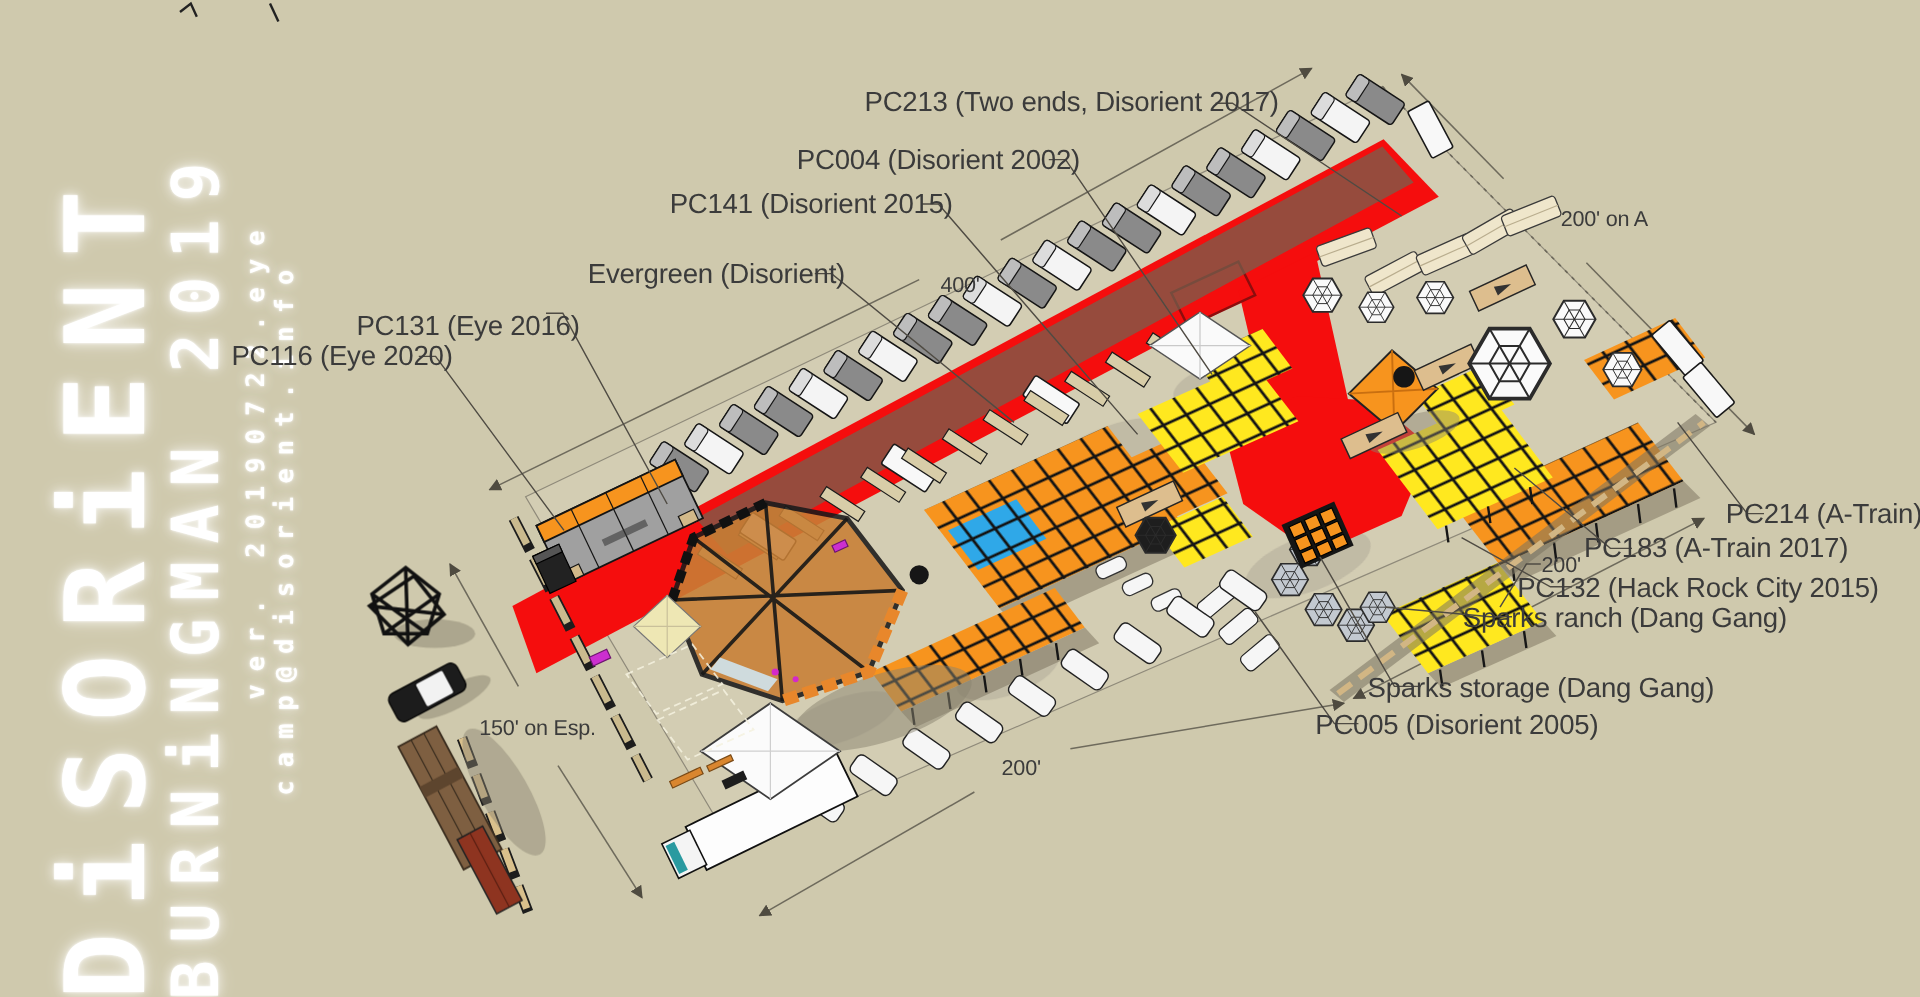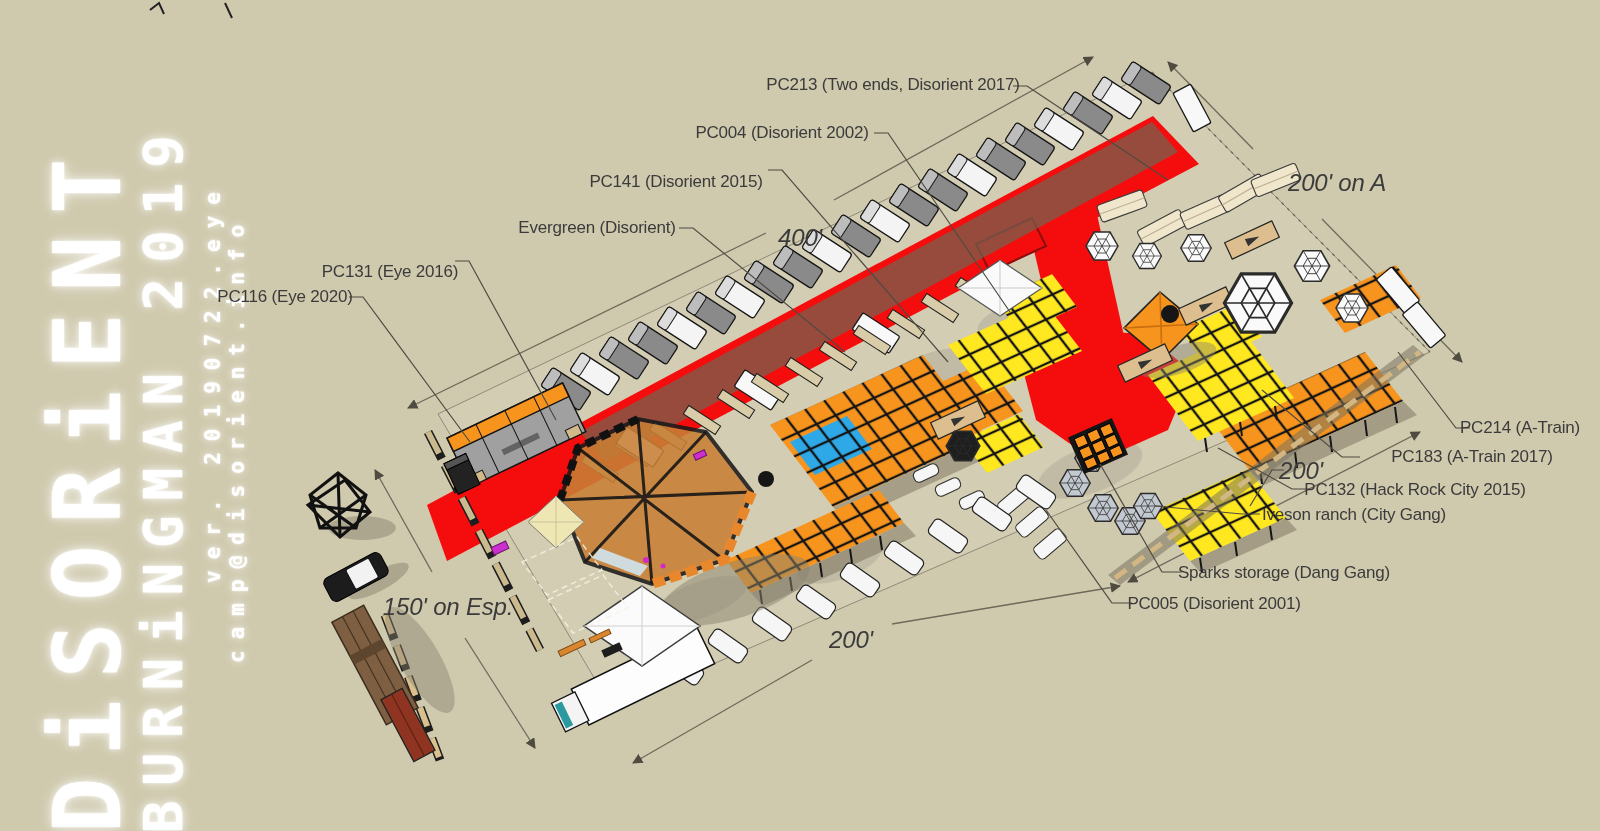--- a/index.html
+++ b/index.html
@@ -8,22 +8,22 @@
     --label:#3b3b3b; --logo:#ffffff; --shadow:#6e6752; --rv-dark:#8a8a8a;
     --rv-white:#f4f4f4; --beige:#d8cda8; --cream:#efe6cb; --tan-box:#ddbe8e;
     --pavilion:#c87f35; --dome-gray:#c3c9d0; --ink:#1b1b1b;
   }
   html,body{margin:0;padding:0;}
   body{width:1600px;height:831px;overflow:hidden;background:var(--bg);
        font-family:"Liberation Sans",sans-serif;}
   #stage{position:relative;width:1600px;height:831px;background:var(--bg);}
   #scene{position:absolute;left:0;top:0;}
   .lbl{position:absolute;transform:translate(-50%,-50%);white-space:nowrap;
-       font-size:17px;letter-spacing:-0.2px;color:var(--label);z-index:5;}
-  .dimtxt{font-size:24px;font-style:italic;}
+       font-size:23px;letter-spacing:-0.2px;color:var(--label);z-index:5;}
+  .dimtxt{font-size:18px;}
   
   #logo{position:absolute;left:44px;top:833px;transform:rotate(-90deg);
         transform-origin:0 0;display:flex;flex-direction:column;z-index:4;
         color:var(--logo);font-family:"DejaVu Sans Mono",monospace;font-weight:bold;
         text-shadow:0 0 2px #fff,0 0 9px rgba(255,255,255,.75),0 0 18px rgba(255,255,255,.4);}
   #logo .l1{font-size:92px;line-height:.98;letter-spacing:22px;}
   #logo .l2{font-size:54px;line-height:1.05;letter-spacing:15px;margin-top:2px;}
   #logo .sm{font-size:21px;font-weight:bold;letter-spacing:11px;line-height:1.15;}
   #logo .s1{padding-left:250px;margin-top:8px;}
   #logo .s2{padding-left:170px;}
@@ -386,28 +386,28 @@
 
   <div id="logo">
     <div class="l1">DiSORiENT</div>
     <div class="l2">BURNiNGMAN 2019</div>
     <div class="sm s1">ver. 20190722.eye</div>
     <div class="sm s2">camp@disorient.info</div>
   </div>
 
   <div class="lbl" style="left:893px;top:85px">PC213 (Two ends, Disorient 2017)</div>
   <div class="lbl" style="left:782px;top:133px">PC004 (Disorient 2002)</div>
-  <div class="lbl" style="left:676px;top:182px">PC141 (Disorient 2015)</div>
+  <div class="lbl" style="left:676px;top:170px">PC141 (Disorient 2015)</div>
   <div class="lbl" style="left:597px;top:228px">Evergreen (Disorient)</div>
   <div class="lbl" style="left:390px;top:272px">PC131 (Eye 2016)</div>
   <div class="lbl" style="left:285px;top:297px">PC116 (Eye 2020)</div>
   <div class="lbl" style="left:1520px;top:428px">PC214 (A-Train)</div>
-  <div class="lbl" style="left:1472px;top:457px">PC183 (A-Train 2017)</div>
+  <div class="lbl" style="left:1430px;top:457px">PC183 (A-Train 2017)</div>
   <div class="lbl" style="left:1415px;top:490px">PC132 (Hack Rock City 2015)</div>
-  <div class="lbl" style="left:1354px;top:515px">Iveson ranch (City Gang)</div>
+  <div class="lbl" style="left:1354px;top:515px">Sparks ranch (Dang Gang)</div>
   <div class="lbl" style="left:1284px;top:573px">Sparks storage (Dang Gang)</div>
-  <div class="lbl" style="left:1214px;top:604px">PC005 (Disorient 2001)</div>
+  <div class="lbl" style="left:1214px;top:604px">PC005 (Disorient 2005)</div>
   <div class="lbl dimtxt" style="left:800px;top:238px">400'</div>
   <div class="lbl dimtxt" style="left:1337px;top:183px">200' on A</div>
   <div class="lbl dimtxt" style="left:851px;top:640px">200'</div>
   <div class="lbl dimtxt" style="left:1301px;top:471px">200'</div>
   <div class="lbl dimtxt" style="left:448px;top:607px">150' on Esp.</div>
 </div>
 
 </body></html>

